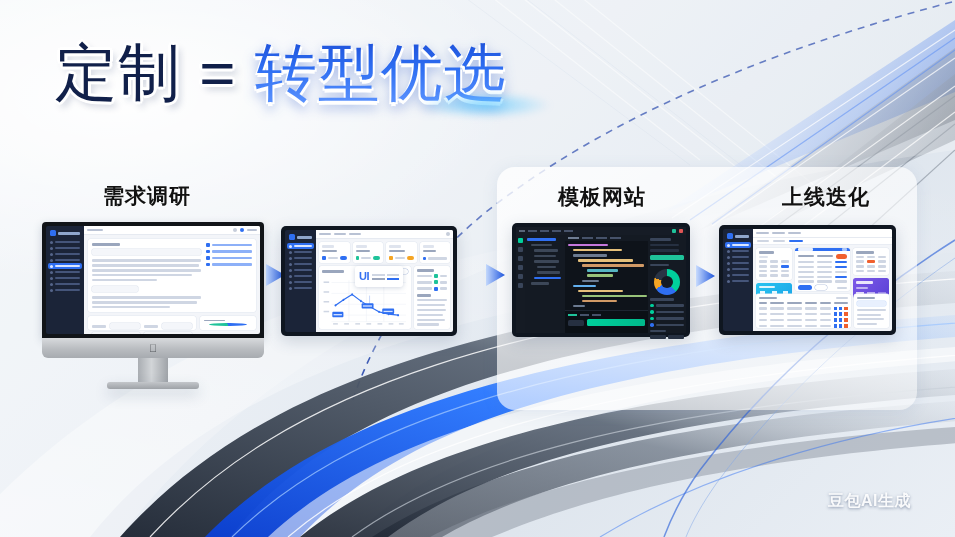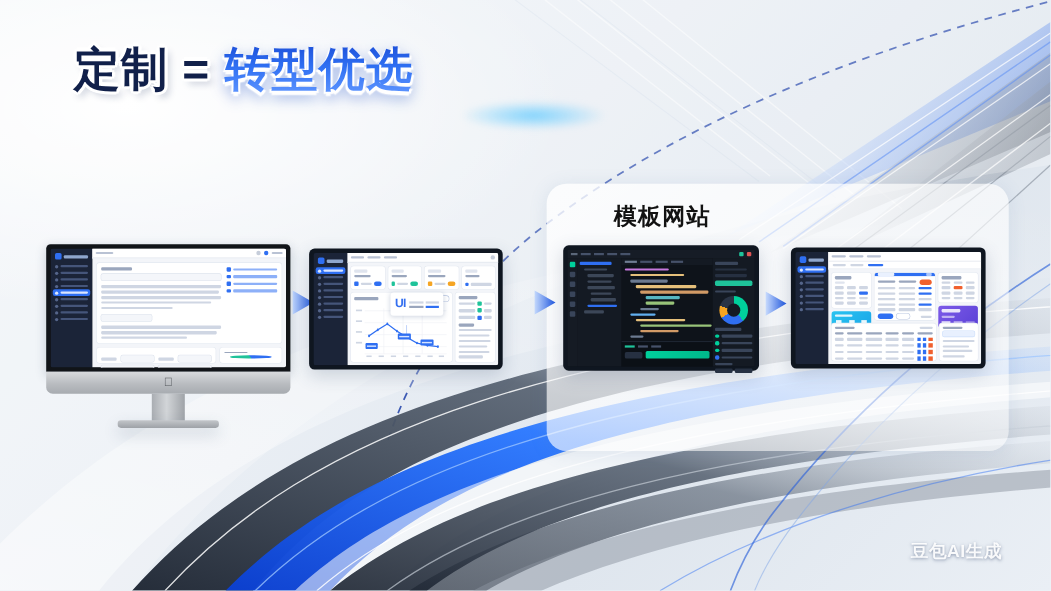--- a/index.html
+++ b/index.html
@@ -15,22 +15,22 @@
   .bg-base {
     position:absolute; inset:0;
     background:
       radial-gradient(ellipse 60% 50% at 12% 18%, #ffffff 0%, rgba(255,255,255,0) 70%),
       linear-gradient(135deg,#f4f7fa 0%,#e9eef4 42%,#dfe6ee 70%,#eaeff5 100%);
   }
   .bg-svg { position:absolute; inset:0; }
 
   
   .title {
-    position:absolute; left:67px; top:42px;
-    font-size:42px; font-weight:bold; letter-spacing:1px;
+    position:absolute; left:55px; top:42px;
+    font-size:62px; font-weight:normal; letter-spacing:1px;
     white-space:nowrap; line-height:1;
     font-family:"Liberation Sans","DejaVu Sans",sans-serif;
   }
   .title .seg1 {
     color:#11204a;
     text-shadow:
       2px 2px 0 #ffffff, -2px 2px 0 #ffffff, 2px -2px 0 #ffffff, -2px -2px 0 #ffffff,
       0 3px 0 #ffffff, 3px 0 0 #ffffff, 0 -3px 0 #ffffff, -3px 0 0 #ffffff,
       4px 5px 7px rgba(20,40,90,.25);
   }
@@ -278,21 +278,23 @@
   </svg>
 
   <div class="highlight-panel"></div>
 
   <div class="title">
     <span class="seg1">定制 =</span>
     <span class="seg2">转型优选</span>
   </div>
   <div class="title-glow"></div>
 
+  <div class="step-label lbl1">需求调研</div>
   <div class="step-label lbl3">模板网站</div>
+  <div class="step-label lbl4">上线迭化</div>
 
 
   <div class="imac">
     <div class="imac-bezel">
       <div class="screen">
 
         <div class="sb" style="width:38px;">
           <div class="sb-logo">
             <i></i>
               <span></span>

